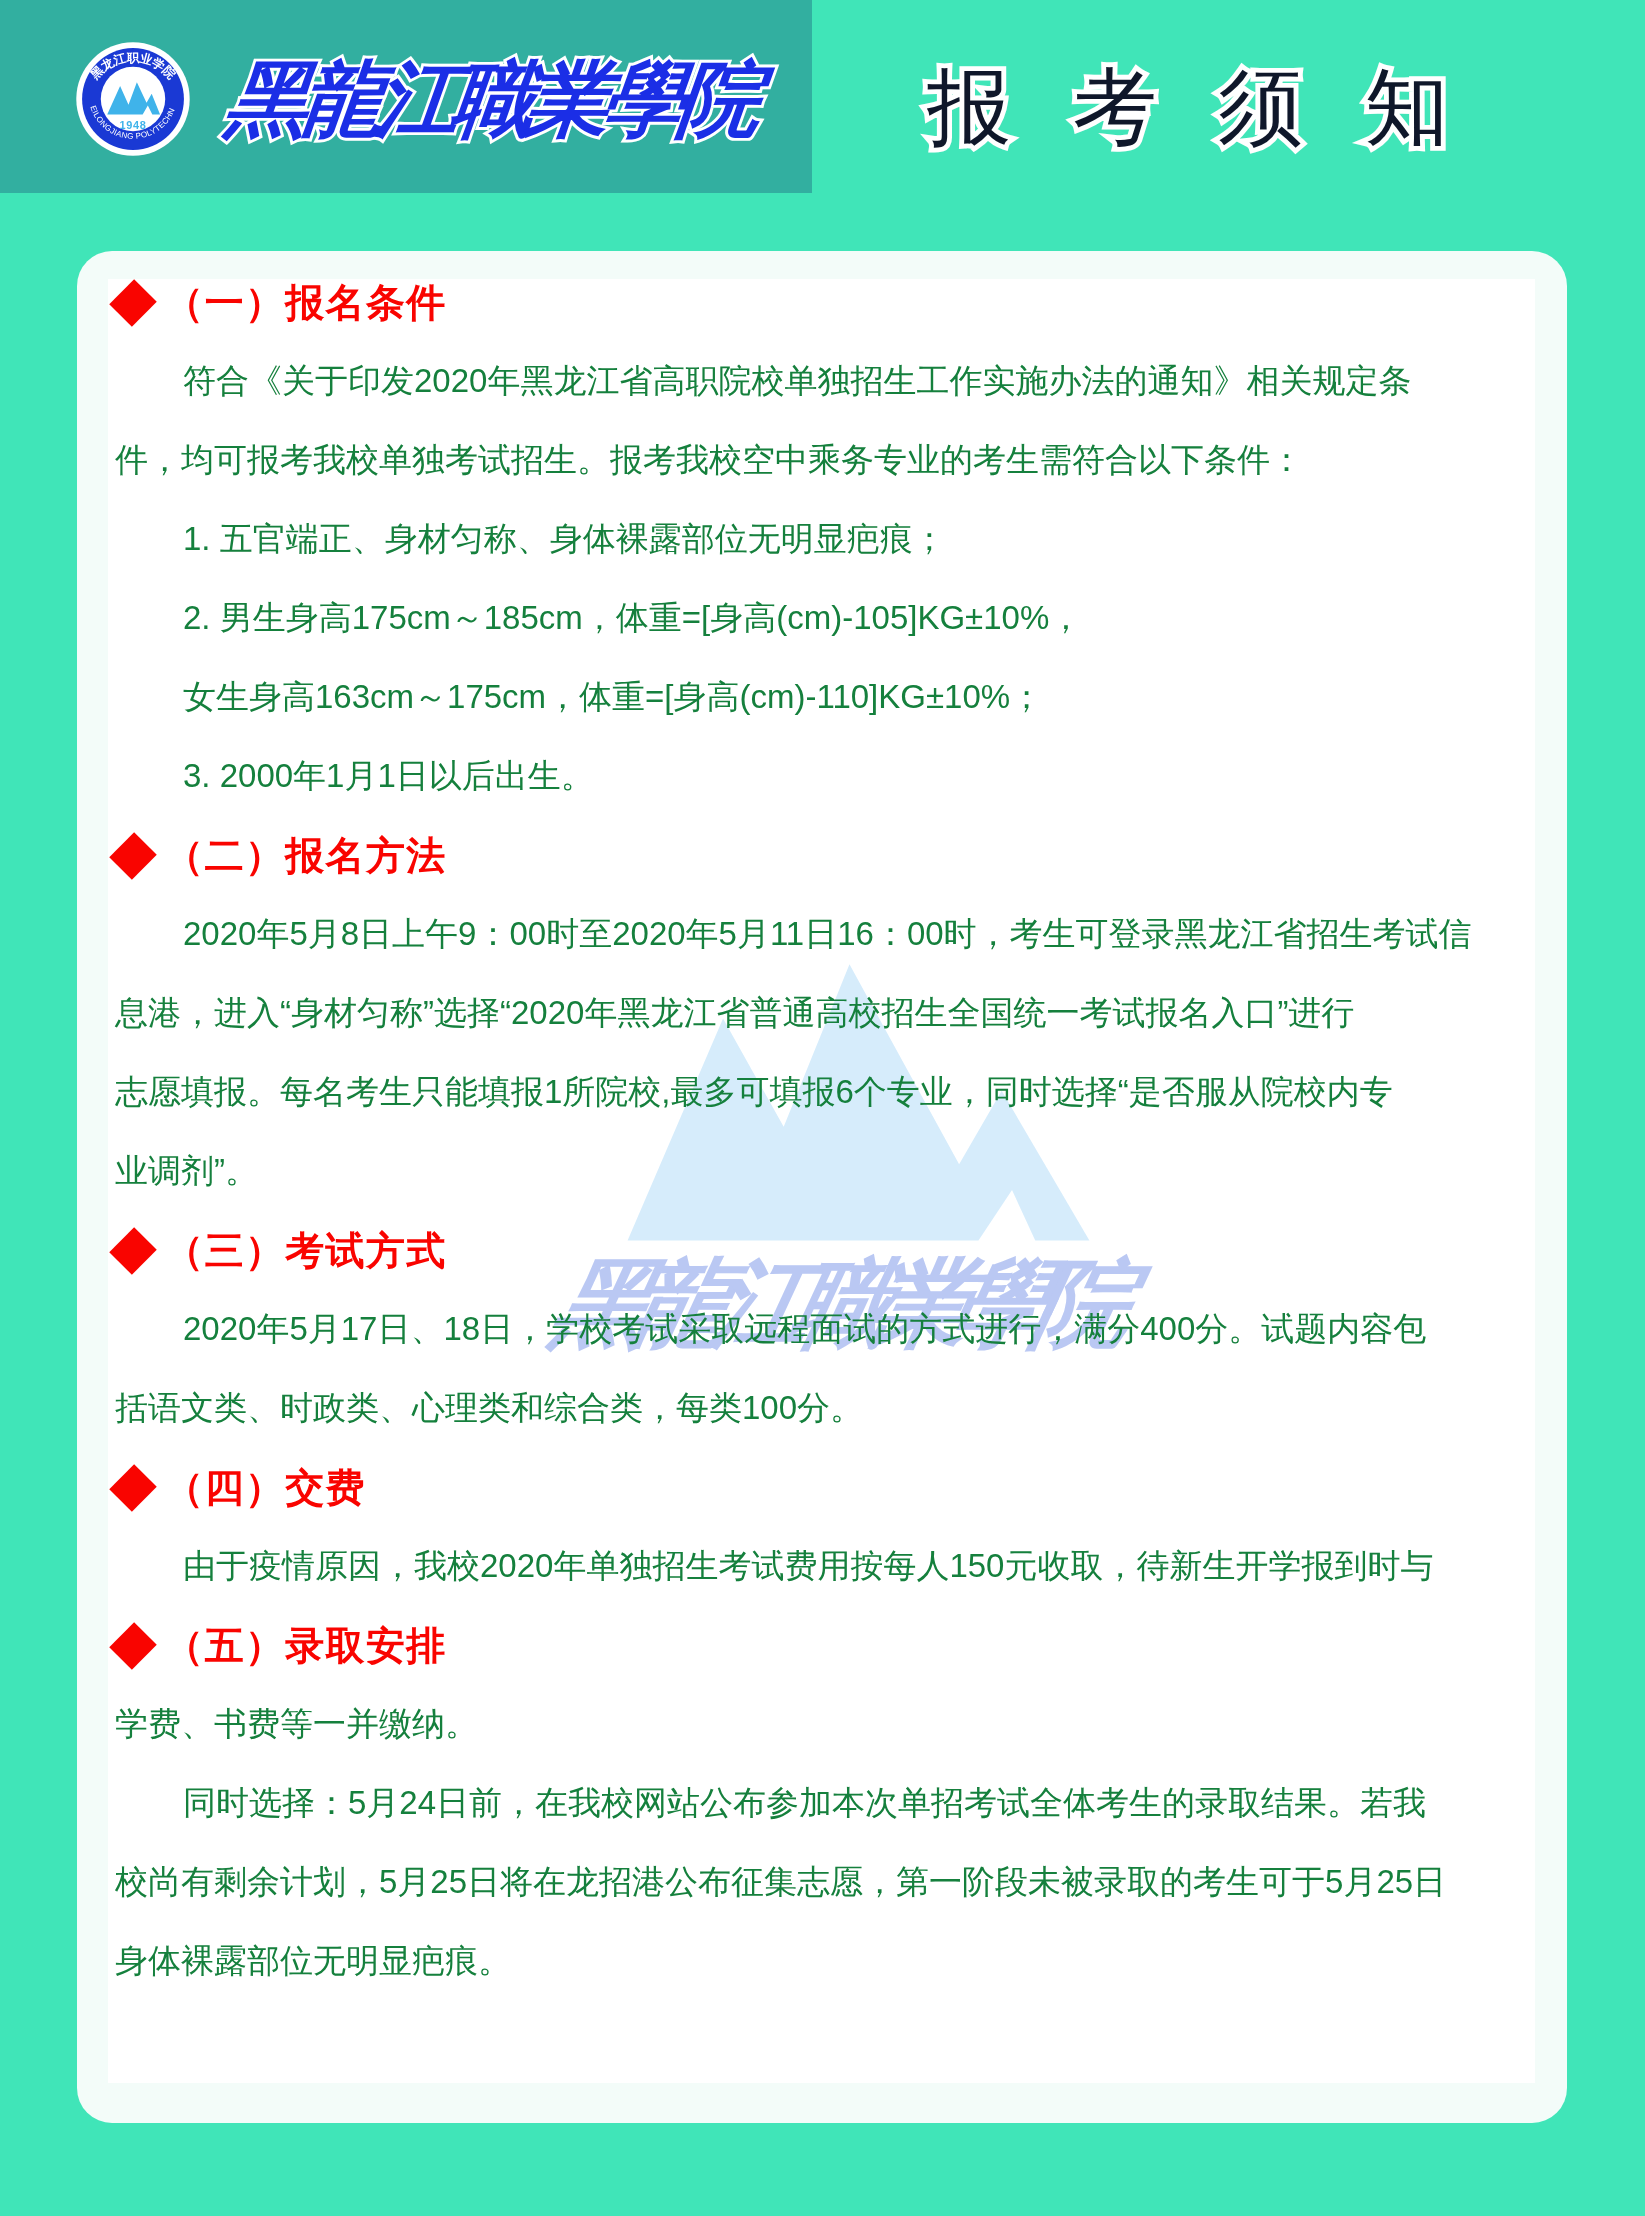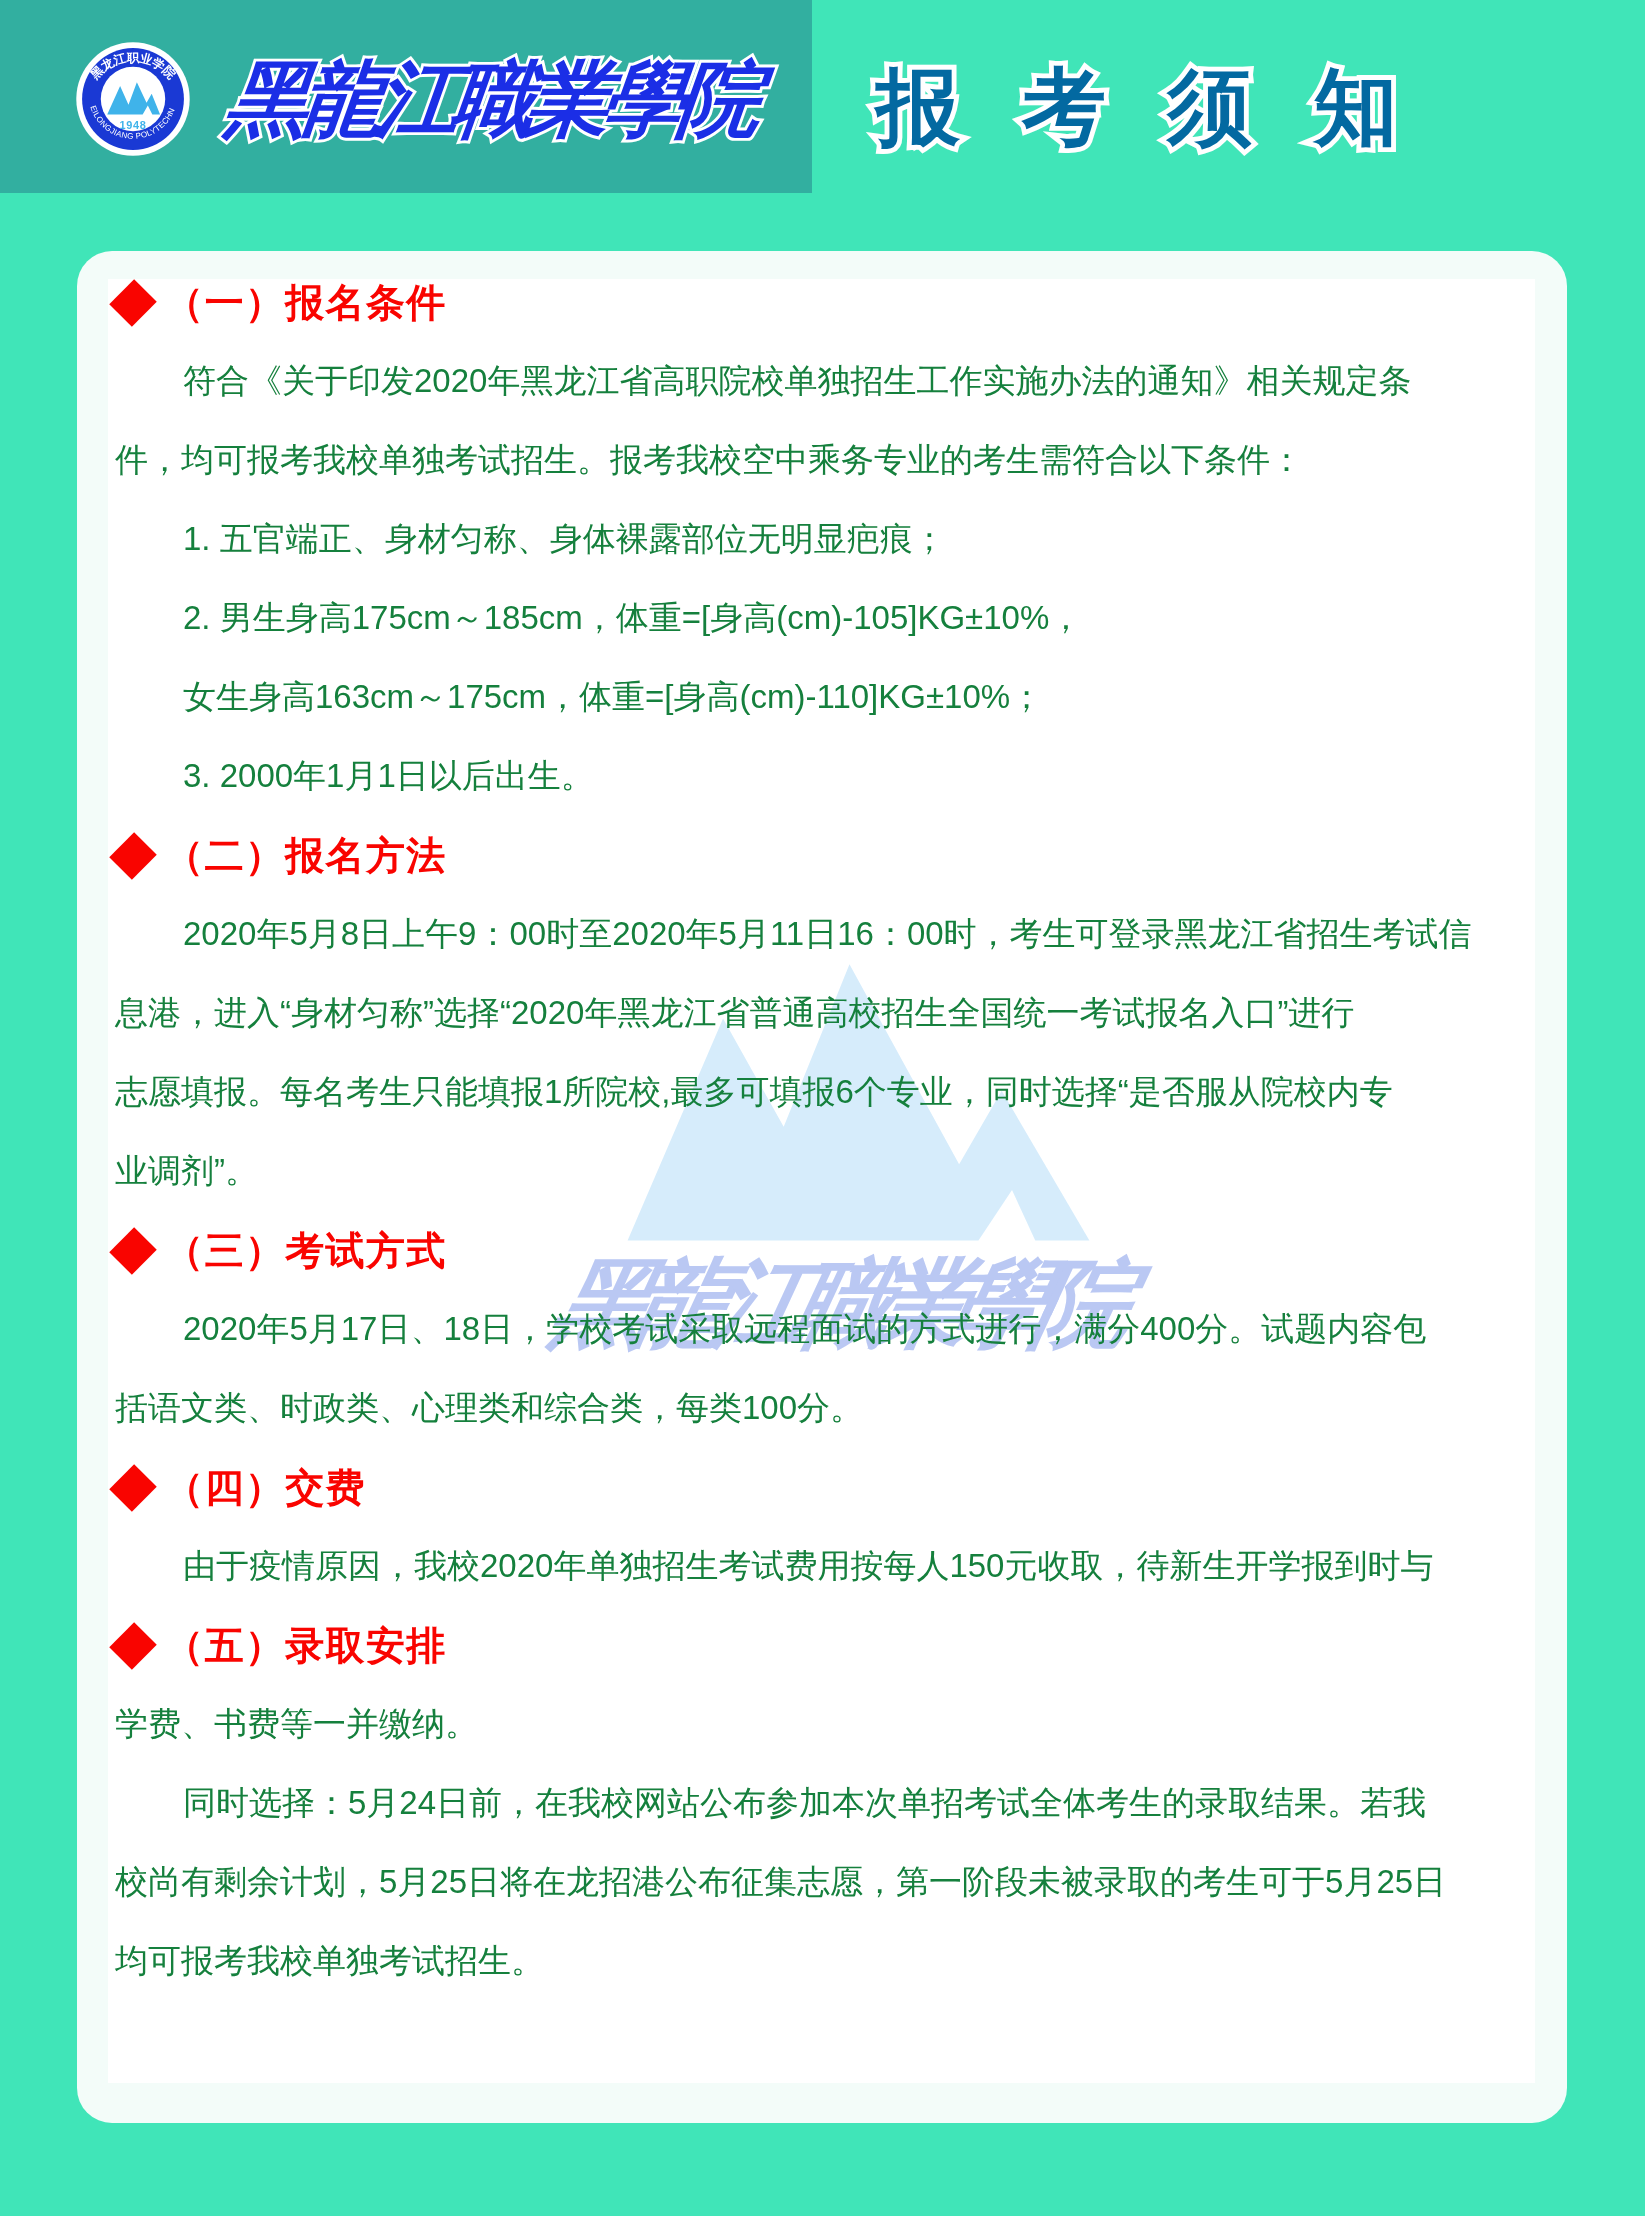--- a/index.html
+++ b/index.html
@@ -12,24 +12,24 @@
   .banner{position:absolute;left:0;top:0;width:812px;height:193px;background:#32AFA0;}
   .logo-wrap{position:absolute;left:75px;top:41px;width:116px;height:116px;}
   .school-name{
     position:absolute;left:226px;top:31px;width:542px;height:139px;
     display:flex;align-items:center;
     font-size:83px;font-weight:bold;font-style:italic;letter-spacing:-7.7px;
     color:#1B2EE6;-webkit-text-stroke:5.8px #ffffff;paint-order:stroke fill;
     transform:skewX(-6deg);white-space:nowrap;
   }
   .page-title{
-    position:absolute;left:940px;top:50px;width:413px;height:116px;
+    position:absolute;left:991px;top:50px;width:413px;height:116px;
     display:flex;align-items:center;justify-content:center;
-    font-size:84px;font-weight:700;letter-spacing:19.3px;white-space:nowrap;
-    color:#0369a1;-webkit-text-stroke:9.7px #ffffff;paint-order:stroke fill;
+    font-size:84px;font-weight:400;letter-spacing:19.3px;white-space:nowrap;
+    color:#0f172a;-webkit-text-stroke:9.7px #ffffff;paint-order:stroke fill;
     text-shadow:0 0 1.3px #fff;
   }
   
   .card{
     position:absolute;left:77px;top:251px;width:1490px;height:1872px;
     background:#F3FCF9;border-radius:35px;
   }
   .card-inner{
     position:absolute;left:31px;top:28px;width:1427px;height:1804px;
     background:#ffffff;
@@ -127,18 +127,18 @@
       </div>
       <div class="row line ind">由于疫情原因，我校2020年单独招生考试费用按每人150元收取，待新生开学报到时与</div>
       <div class="row heading">
         <span class="diamond"></span>
         <span class="htext">（五）录取安排</span>
       </div>
 
       <div class="row line">学费、书费等一并缴纳。</div>
       <div class="row line ind">同时选择：5月24日前，在我校网站公布参加本次单招考试全体考生的录取结果。若我</div>
       <div class="row line">校尚有剩余计划，5月25日将在龙招港公布征集志愿，第一阶段未被录取的考生可于5月25日</div>
-      <div class="row line">均可报考我校单独考试招生。</div>
+      <div class="row line">身体裸露部位无明显疤痕。</div>
     </div>
   </div>
 
 </div>
 
 
 </body></html>

